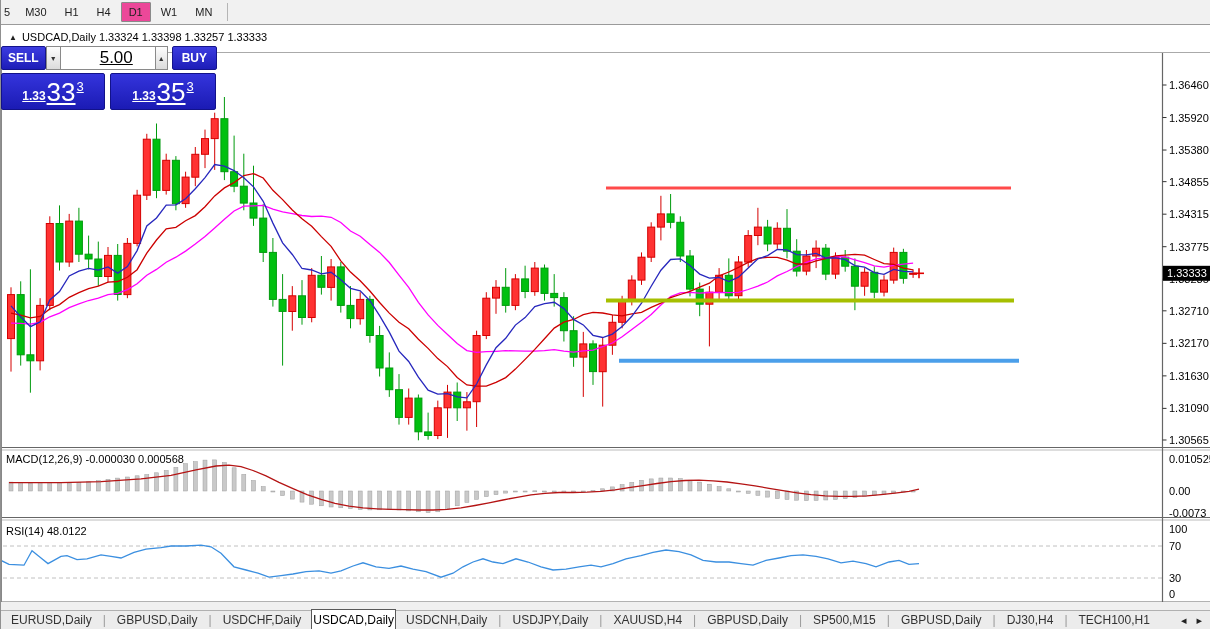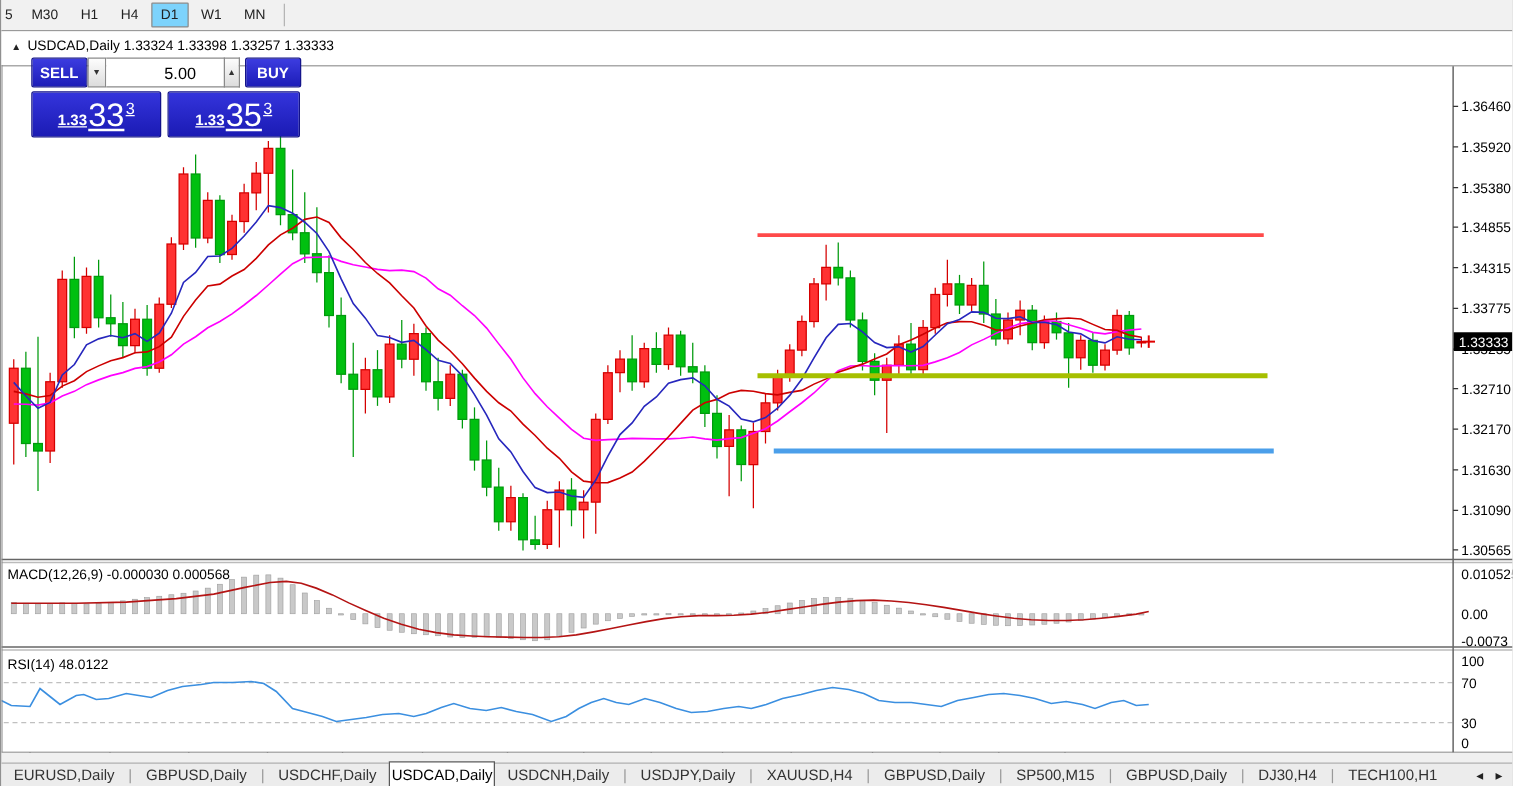--- a/index.html
+++ b/index.html
@@ -1,32 +1,32 @@
 <!DOCTYPE html>
 <html><head>
 <meta charset="utf-8">
 <style>
   html,body{margin:0;padding:0;background:#d8d8d8;}
   .app{position:relative;width:1210px;height:629px;background:#f0f0f0;font-family:"Liberation Sans",sans-serif;overflow:hidden;border-left:1px solid #909090;box-sizing:border-box;}
   .toolbar{position:absolute;top:0;left:0;width:100%;height:25px;background:#f1f1f1;border-bottom:1px solid #9a9a9a;display:flex;align-items:center;box-sizing:border-box;}
   .tf-btn{font-size:11px;color:#222;padding:3px 7px;margin:0 1px;border:1px solid transparent;background:transparent;cursor:default;font-family:"Liberation Sans",sans-serif;}
-  .tf-btn.active{background:#7dd3fc;border:1px solid #8a8a8a;border-radius:1px;}
+  .tf-btn.active{background:#ec4899;border:1px solid #8a8a8a;border-radius:1px;}
   .tf-btn.partial{padding-left:1px;padding-right:4px;}
   .tf-sep{width:1px;height:18px;background:#b5b5b5;margin:0 6px;}
   .chart-wrap{position:absolute;top:25px;left:0;width:1210px;height:577px;}
   svg{display:block;}
   .symbol-header{position:absolute;top:6px;left:8px;font-size:11px;color:#000;display:flex;align-items:center;gap:5px;}
   .collapse-tri{font-size:8px;color:#222;}
-  .trade-panel{position:absolute;top:21px;left:24px;width:216px;}
+  .trade-panel{position:absolute;top:21px;left:0;width:216px;}
   .tp-row1{display:flex;height:24px;}
   .btn-blue{background:linear-gradient(#3c3ce0,#1d1db8);color:#fff;border:1px solid #14148c;font-size:12px;font-weight:bold;font-family:"Liberation Sans",sans-serif;border-radius:2px;}
   .sell-btn{width:55px;}
   .buy-btn{width:57px;margin-left:4px;}
   .vol-down{width:20px;background:linear-gradient(#fdfdfd,#dcdcdc);border:1px solid #8a8a8a;font-size:7px;color:#333;padding:0;}
-  .vol-input{width:50px;border:1px solid #8a8a8a;border-left:none;font-size:13px;text-align:right;padding:0 22px;font-family:"Liberation Sans",sans-serif;}
+  .vol-input{width:50px;border:1px solid #8a8a8a;border-left:none;font-size:17px;text-align:right;padding:0 22px;font-family:"Liberation Sans",sans-serif;text-decoration:underline;}
   .vol-up{width:16px;background:linear-gradient(#fdfdfd,#dcdcdc);border:1px solid #8a8a8a;border-left:none;font-size:7px;color:#333;padding:0;}
   .tp-row2{display:flex;margin-top:3px;gap:5px;}
   .price-tile{height:37px;background:linear-gradient(#3434dc,#1b1bb4);border:1px solid #12128a;border-radius:2px;color:#fff;display:flex;align-items:flex-end;justify-content:center;padding-bottom:3px;box-sizing:border-box;text-decoration:underline;}
   .tile-sell{width:104px;}
   .tile-buy{width:106px;}
   .pt-prefix{font-size:12px;font-weight:bold;margin-bottom:3px;}
   .pt-big{font-size:26px;line-height:28px;margin:0 1px;}
   .pt-sup{font-size:13px;margin-bottom:12px;}
   .tabbar{position:absolute;bottom:0;left:0;width:100%;height:19px;background:#ececec;border-top:1px solid #b0b0b0;display:flex;align-items:center;font-size:12px;color:#333;box-sizing:border-box;}
   .tab{padding:3px 10px;white-space:nowrap;cursor:default;}

